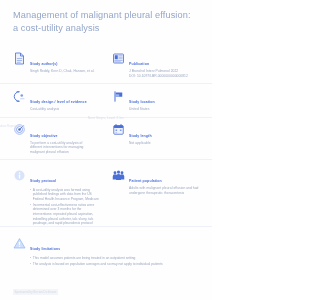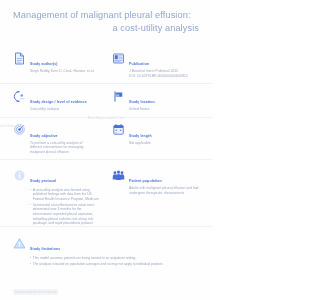--- a/index.html
+++ b/index.html
@@ -11,21 +11,21 @@
     -webkit-font-smoothing:antialiased;
   }
   .page{position:relative;width:212px;height:300px;background:#fefeff;}
 
   
   .title{
     position:absolute;left:13px;top:9px;width:186px;
     font-size:9.2px;line-height:12.6px;font-weight:400;
     color:#94a6c9;letter-spacing:.1px;
   }
-  .title-l2{display:block;text-align:right;}
+  .title-l2{display:block;}
 
   
   .rows{position:absolute;left:0;top:46px;width:212px;}
   .band{position:relative;width:212px;}
   .band.sep{border-top:1px solid #eef1f7;}
   .grid2{display:flex;}
   .cell{display:flex;box-sizing:border-box;padding:5px 6px 5px 13px;}
   .cell.left{width:106px;}
   .cell.right{width:106px;padding-left:6px;}
 

